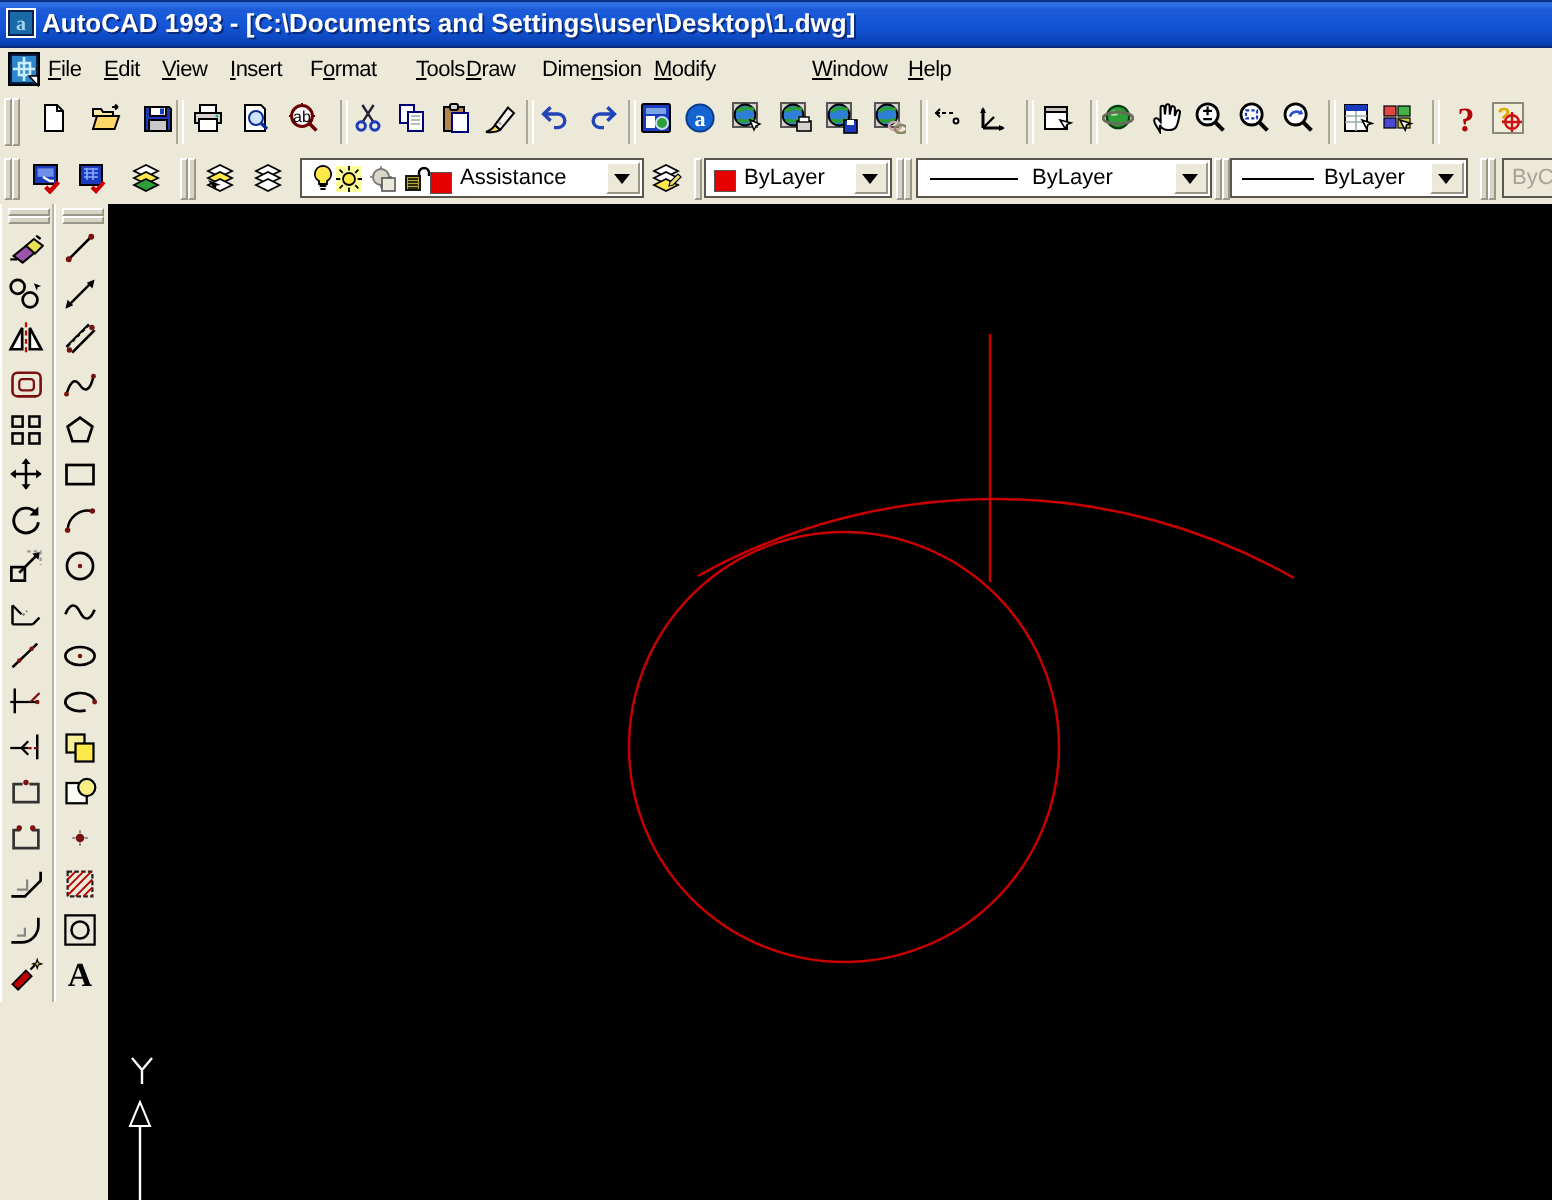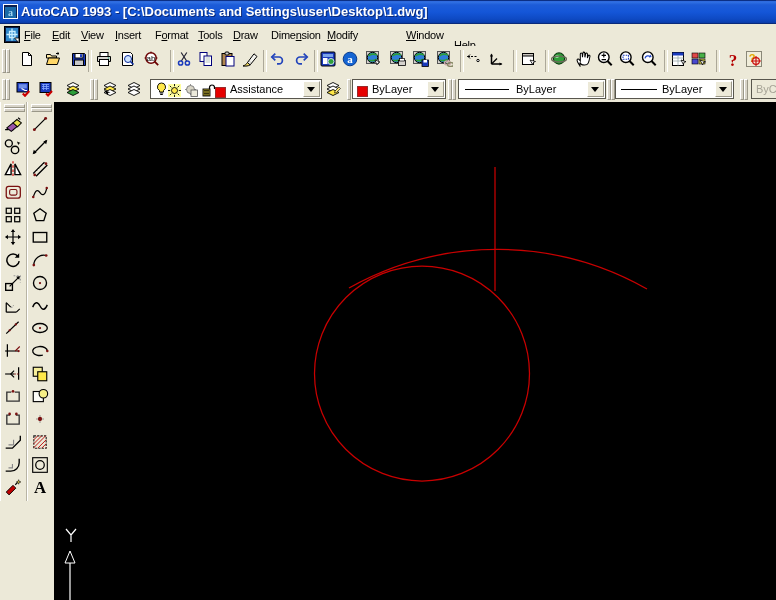--- a/index.html
+++ b/index.html
@@ -16,27 +16,27 @@
       <rect x="0.5" y="0.5" width="15" height="16" fill="#0a1c48" stroke="#000"></rect>
       <rect x="2" y="2" width="12" height="13" fill="#2e86c8"></rect>
       <path d="M8 2.5v12M2.5 8.5h11M5.5 5.5h5.5v6H5.5z" stroke="#c8eeff" stroke-width="1.3" fill="none"></path>
       <path d="M10.5 12l4.5 0 0 4.8z" fill="#fff" stroke="#000" stroke-width=".8"></path>
     </svg></div>
 <span class="mi" style="left:24px;top:29px;"><u>F</u>ile</span>
 <span class="mi" style="left:52px;top:29px;"><u>E</u>dit</span>
 <span class="mi" style="left:81px;top:29px;"><u>V</u>iew</span>
 <span class="mi" style="left:115px;top:29px;"><u>I</u>nsert</span>
 <span class="mi" style="left:155px;top:29px;">F<u>o</u>rmat</span>
-<span class="mi" style="left:198px;top:29px;"><u>T</u>ools</span>
+<span class="mi" style="left:208px;top:29px;"><u>T</u>ools</span>
 <span class="mi" style="left:233px;top:29px;"><u>D</u>raw</span>
 <span class="mi" style="left:271px;top:29px;">Dime<u>n</u>sion</span>
 <span class="mi" style="left:327px;top:29px;"><u>M</u>odify</span>
 <span class="mi" style="left:369px;top:29px;margin-top:20px;"><u>I</u>mage</span>
 <span class="mi" style="left:406px;top:29px;"><u>W</u>indow</span>
-<span class="mi" style="left:454px;top:39px;"><u>H</u>elp</span>
+<span class="mi" style="left:454px;top:29px;"><u>H</u>elp</span>
 <div class="abs" style="left:0;top:46px;width:776px;height:30px;background:#ece9d8;"></div>
 <div class="grip" style="left:2px;top:49px;height:22px;"></div>
 <div class="grip" style="left:6px;top:49px;height:22px;"></div>
 <div class="ico" style="left:19px;top:51px;"><svg width="16" height="16" viewBox="0 0 16 16">
       <path d="M3.5 1.5h6l3 3v10h-9z" fill="#fff" stroke="#000"></path>
       <path d="M9.5 1.5v3h3" fill="none" stroke="#000"></path>
     </svg></div>
 <div class="ico" style="left:45px;top:51px;"><svg width="16" height="16" viewBox="0 0 16 16">
       <path d="M1.5 3.5h4l1 1.5h5v2h-10z" fill="#ffe9a2" stroke="#000"></path>
       <path d="M1.5 13.5l2-6.5h11l-2.2 6.5z" fill="#ffd768" stroke="#000"></path>

